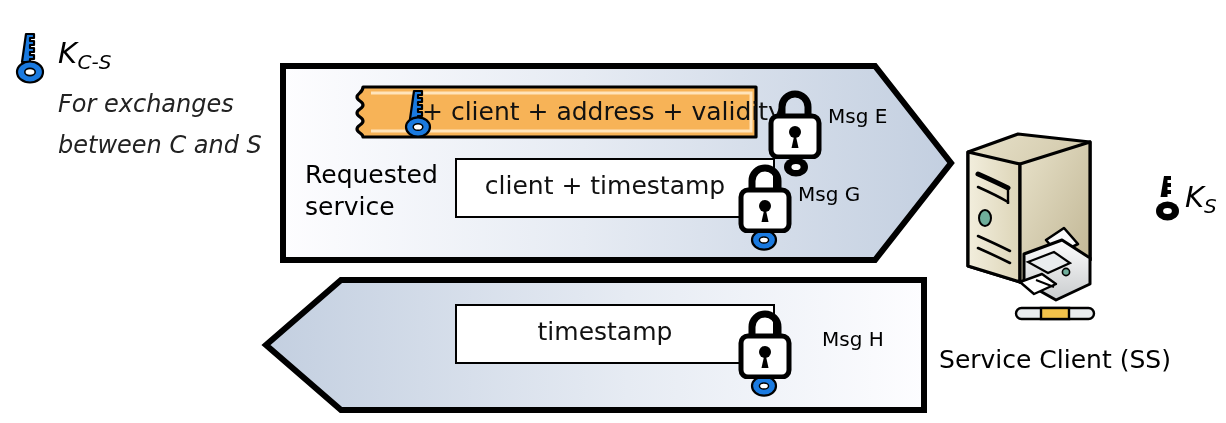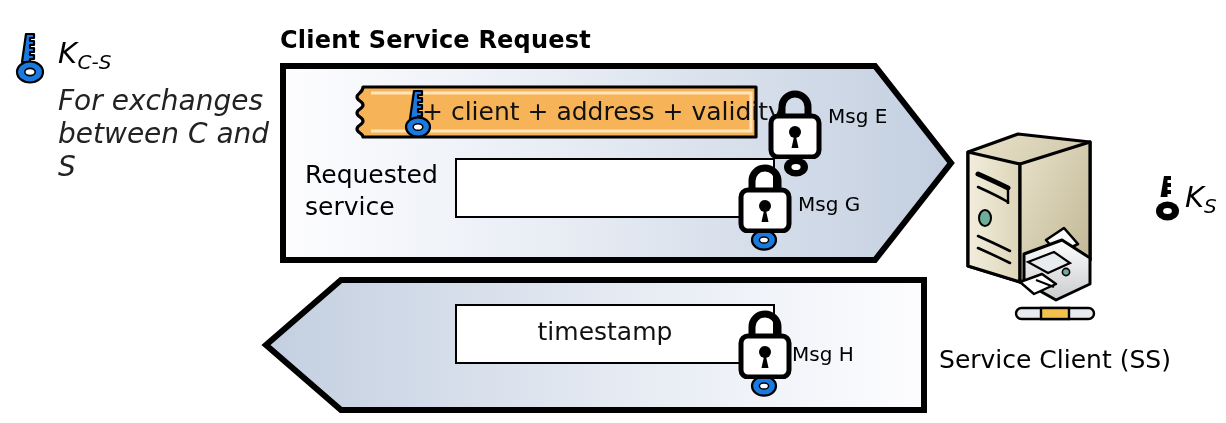--- a/index.html
+++ b/index.html
@@ -7,21 +7,21 @@
        font-family:"DejaVu Sans","Liberation Sans",sans-serif;color:#000;}
   .stage{position:absolute;left:0;top:0;width:1226px;height:380px;}
 
   
   #legend{position:absolute;left:8px;top:22px;width:262px;height:140px;}
   #legend-key{position:absolute;left:4px;top:8px;width:36px;height:54px;}
   #legend-klabel{position:absolute;left:50px;top:14px;font-style:italic;
       font-size:29px;font-weight:400;letter-spacing:.5px;white-space:nowrap;}
   #legend-klabel .sub{font-size:20px;vertical-align:-0.28em;letter-spacing:0;}
   #legend-desc{position:absolute;left:50px;top:62px;width:215px;font-style:italic;
-      font-size:28px;line-height:33px;color:#222;}
+      font-size:24px;line-height:41px;color:#222;}
 
   
   #title{position:absolute;left:280px;top:26px;font-size:24px;font-weight:bold;
       letter-spacing:.2px;}
 
   
   .arrow-wrap{position:absolute;}
   .arrow-svg{display:block;}
 
   
@@ -46,22 +46,22 @@
   #lock-g{left:736px;top:161px;width:58px;height:72px;}
   #lock-h{left:736px;top:307px;width:58px;height:72px;}
 
   .lockkey{position:absolute;}
   #key-e{left:781px;top:132px;width:30px;height:46px;}
   #key-g{left:749px;top:205px;width:30px;height:46px;}
   #key-h{left:749px;top:351px;width:30px;height:46px;}
 
   .msg{position:absolute;font-size:20px;white-space:nowrap;}
   #msg-e{left:828px;top:104px;}
-  #msg-g{left:798px;top:192px;}
-  #msg-h{left:792px;top:327px;margin-top:15px;}
+  #msg-g{left:798px;top:182px;}
+  #msg-h{left:822px;top:327px;}
 
   
   #server{position:absolute;left:958px;top:132px;width:190px;height:200px;}
   #server-caption{position:absolute;left:920px;top:345px;width:270px;text-align:center;
       font-size:25px;}
   #ks-key{position:absolute;left:1155px;top:174px;width:26px;height:50px;}
   #ks-label{position:absolute;left:1185px;top:180px;font-style:italic;font-size:29px;
       white-space:nowrap;}
   #ks-label .sub{font-size:20px;vertical-align:-0.28em;}
 </style>
@@ -75,21 +75,20 @@
       <g stroke="#000" stroke-width="2.2" stroke-linejoin="round">
         <path fill="#1a7ae0" d="M14 4 h8 v4 h-4 v3 h4 v4 h-4 v3 h4 v4 h-4 v3 h4 v4 h-4 v3 h-8 z"></path>
         <ellipse cx="18" cy="42" rx="13" ry="10.5" fill="#1a7ae0"></ellipse>
       </g>
       <ellipse cx="18" cy="42" rx="5.2" ry="3.6" fill="#fff" stroke="#000" stroke-width="1.6"></ellipse>
     </svg>
     <div id="legend-klabel"><span>K</span><span class="sub">C-S</span></div>
     <div id="legend-desc">For exchanges between C and S</div>
   </div>
 
-  <div id="title">Client Service Request</div>
 
   <div class="arrow-wrap" style="left:275px;top:60px;">
     <svg class="arrow-svg" width="685" height="210" viewBox="0 0 685 210">
       <defs>
         <linearGradient id="gradRight" x1="0" y1="0" x2="1" y2="0">
           <stop offset="0" stop-color="#fdfdff"></stop>
           <stop offset="0.45" stop-color="#e6ebf3"></stop>
           <stop offset="1" stop-color="#c3cfe0"></stop>
         </linearGradient>
       </defs>
@@ -122,20 +121,21 @@
     <path d="M16 30 V20 a13 13 0 0 1 26 0 V30" fill="none" stroke="#000" stroke-width="7"></path>
     <rect x="5" y="29" width="48" height="41" rx="7" fill="#fff" stroke="#000" stroke-width="5"></rect>
     <circle cx="29" cy="45" r="6" fill="#000"></circle>
     <path d="M29 45 L25.5 61 h7 z" fill="#000"></path>
   </svg>
   <div class="msg" id="msg-e">Msg E</div>
 
   <div class="req-label">Requested service</div>
 
   <div class="wbox" id="box-g"></div>
+  <div class="wbox-text" id="box-g-text">client + timestamp</div>
   <svg class="lockkey" id="key-g" viewBox="0 0 30 46">
     <g stroke="#000" stroke-width="2.2" stroke-linejoin="round">
       <path fill="#1a7ae0" d="M11 0 h8 v4 h-4 v3 h4 v4 h-4 v3 h4 v4 h-4 v3 h-8 z"></path>
       <ellipse cx="15" cy="35" rx="12" ry="9.6" fill="#1a7ae0"></ellipse>
     </g>
     <ellipse cx="15" cy="35" rx="4.6" ry="3.1" fill="#fff" stroke="#000" stroke-width="1.5"></ellipse>
   </svg>
   <svg class="padlock" id="lock-g" viewBox="0 0 58 72">
     <path d="M16 30 V20 a13 13 0 0 1 26 0 V30" fill="none" stroke="#000" stroke-width="7"></path>
     <rect x="5" y="29" width="48" height="41" rx="7" fill="#fff" stroke="#000" stroke-width="5"></rect>

